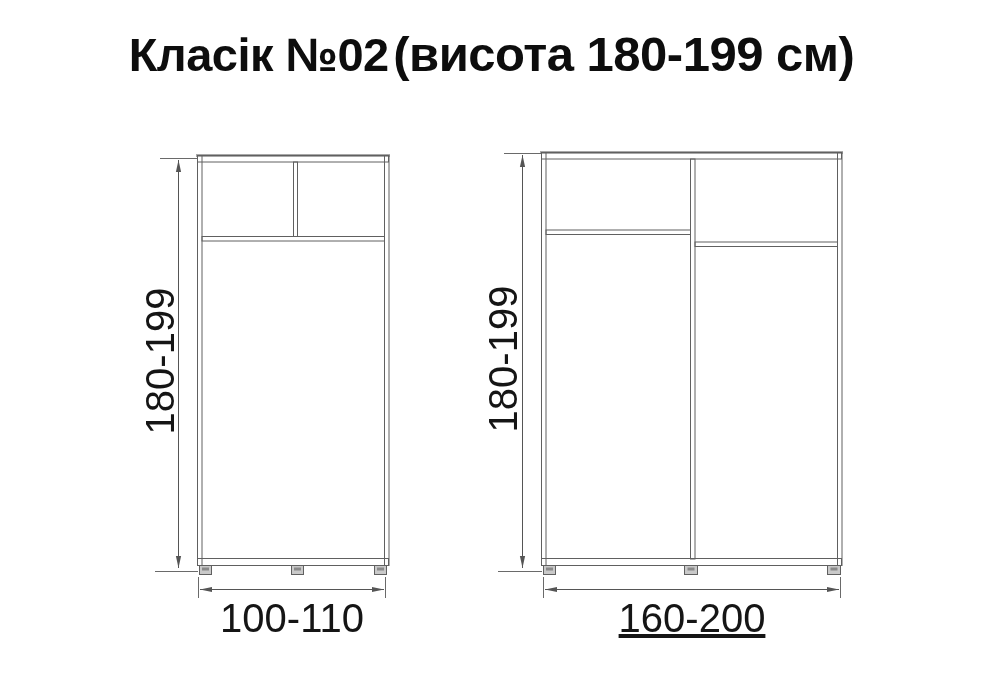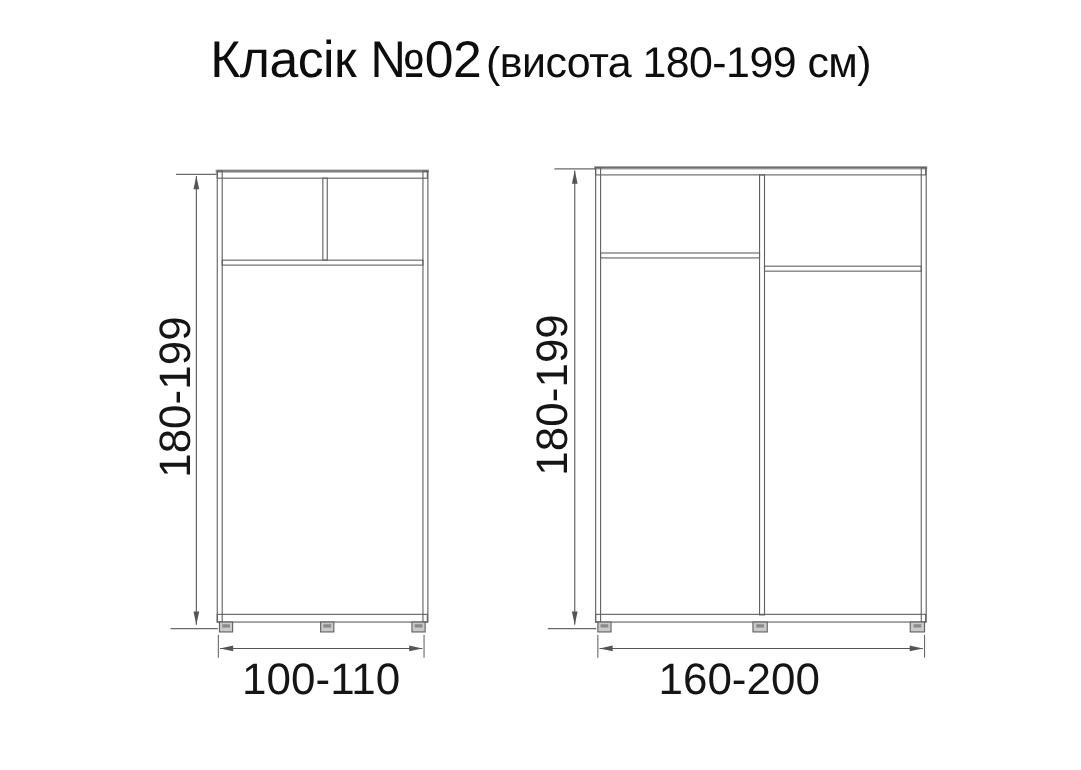--- a/index.html
+++ b/index.html
@@ -10,22 +10,22 @@
     font-family:"Liberation Sans", sans-serif;
     overflow:hidden;
   }
   .title{
     position:absolute;
     top:26px;left:0;width:983px;
     text-align:center;
     color:#0d0d0d;
     white-space:nowrap;
   }
-  .title .main{font-size:47px;font-weight:400;letter-spacing:-0.5px;text-align:center;}
-  .title .sub{font-size:39px;font-weight:400;letter-spacing:-0.5px;}
+  .title .main{font-size:47px;font-weight:700;letter-spacing:-0.5px;text-align:center;}
+  .title .sub{font-size:49px;font-weight:700;letter-spacing:-0.5px;}
   .drawing-svg{position:absolute;left:0;top:0;}
   .dim-label{
     position:absolute;
     color:#151515;
     font-size:40px;
     font-weight:400;
     white-space:nowrap;
     letter-spacing:0px;
   }
   .dim-label.horiz{transform:translate(-50%,0);}
@@ -130,15 +130,15 @@
       </g>
     </g>
   </svg>
 
   <div class="dim-label vert" style="left:160px;top:361px;">180-199</div>
 
   <div class="dim-label horiz" style="left:292px;top:596px;">100-110</div>
 
   <div class="dim-label vert" style="left:503px;top:359px;">180-199</div>
 
-  <div class="dim-label horiz" style="left:672px;top:596px;">160-200</div>
+  <div class="dim-label horiz" style="left:692px;top:596px;text-decoration:underline;">160-200</div>
 
 </div>
 
 </body></html>

